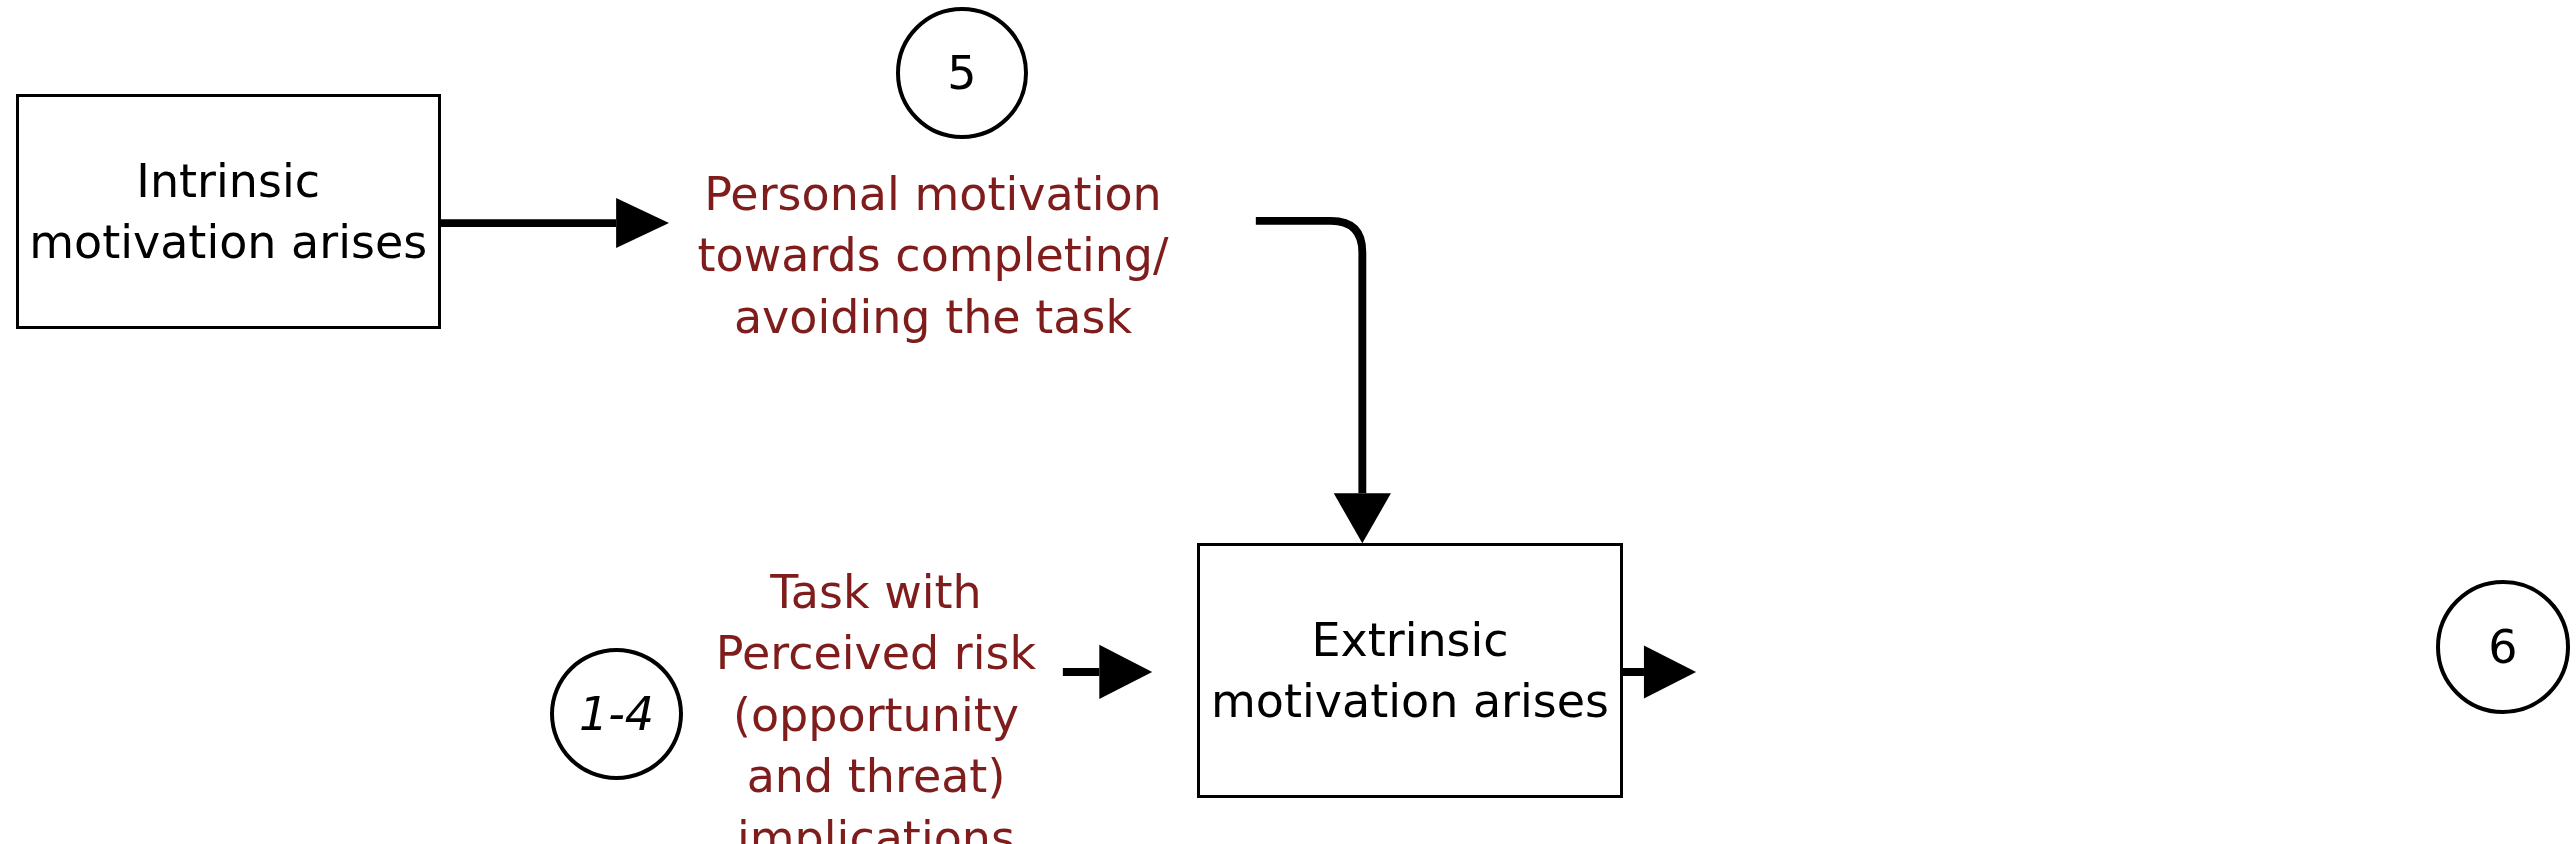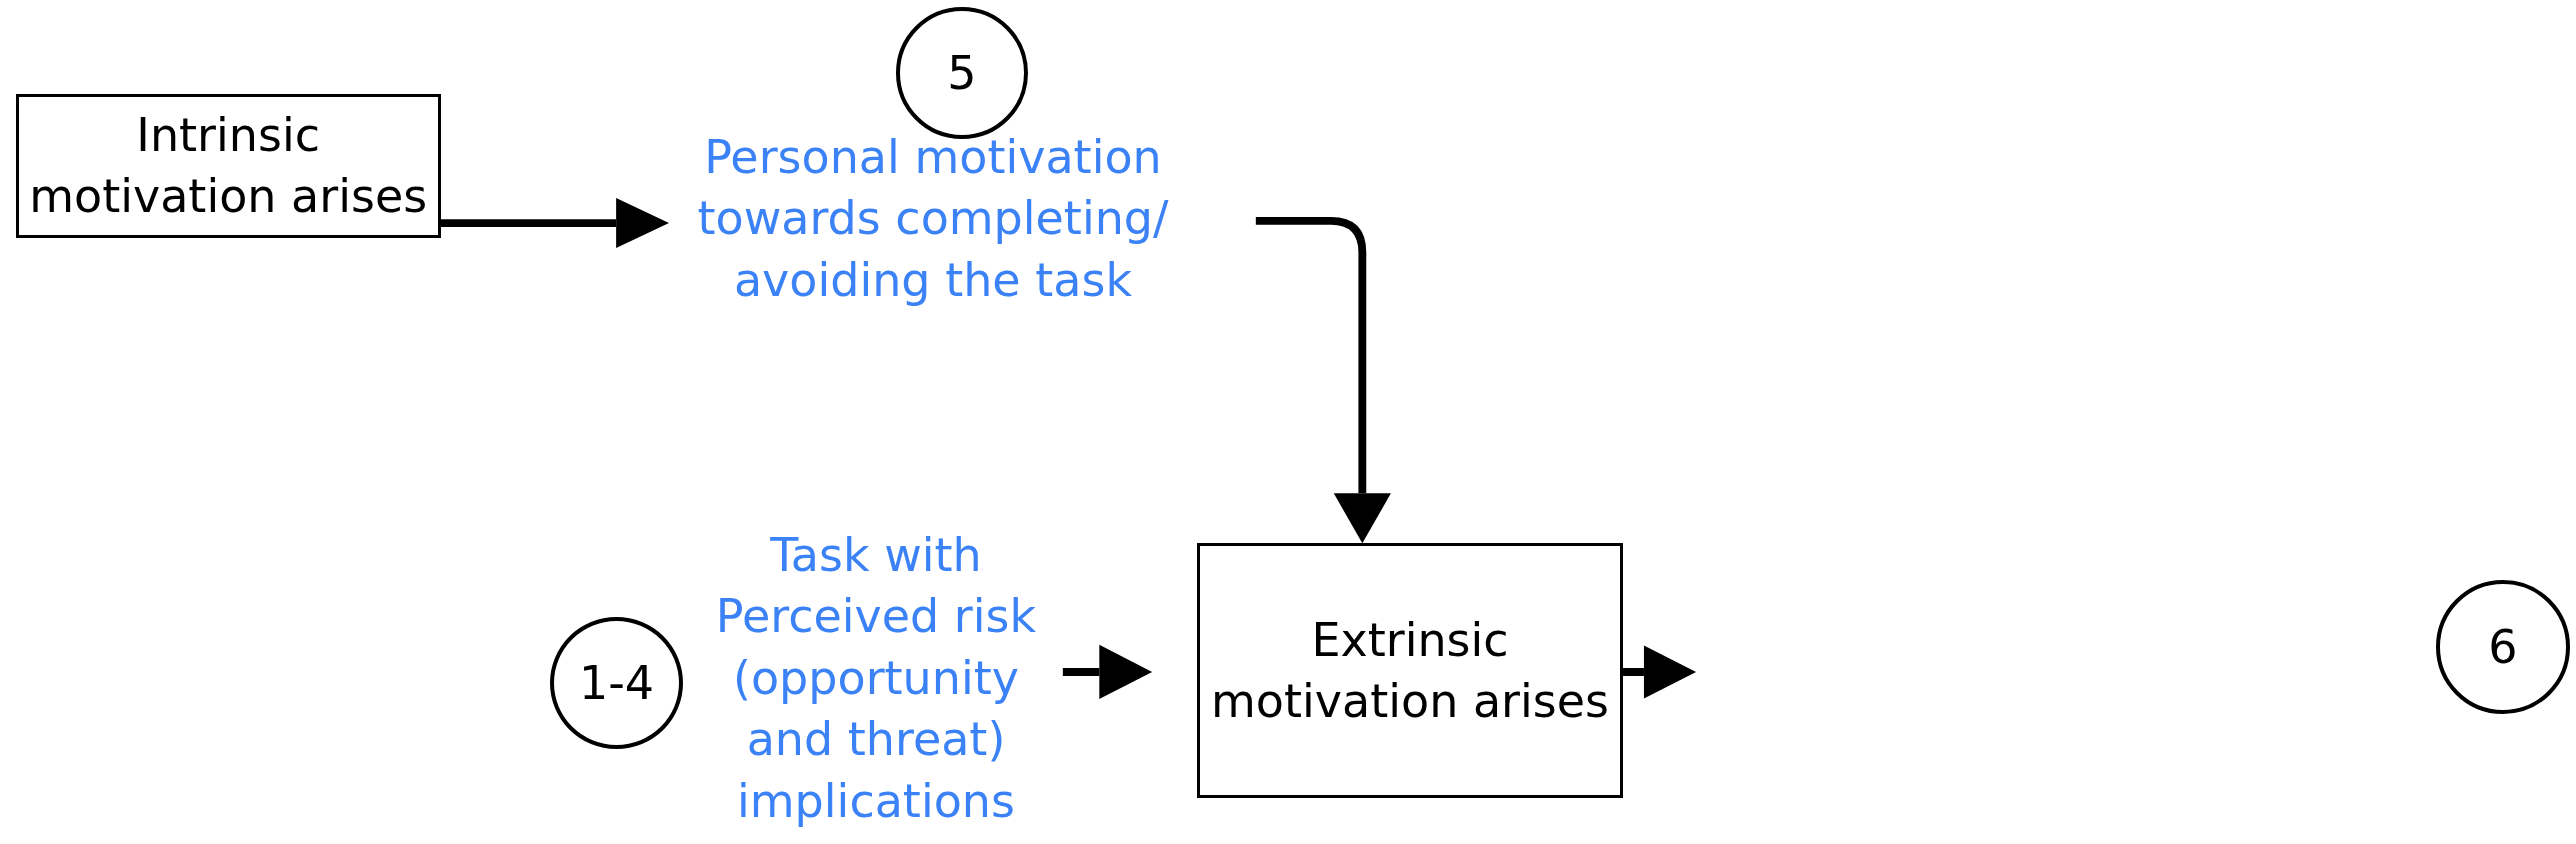--- a/index.html
+++ b/index.html
@@ -39,36 +39,37 @@
     font-size: 46px;
     line-height: 1.32;
     color: #000000;
     white-space: pre-line;
     padding: 0 7.1px;
   }
   #box-intrinsic {
     left: 15.7px;
     top: 94px;
     width: 425px;
-    height: 144px;
+    height: 235px;
   }
   #box-extrinsic {
     left: 1197px;
     top: 543px;
     width: 426px;
     height: 255px;
   }
   
   .text-block {
     position: absolute;
     text-align: center;
-    color: #3b82f6;
+    color: #7f1d1d;
     font-size: 46px;
     line-height: 1.335;
     white-space: pre-line;
+    margin-top: 37px;
   }
   #text-personal {
     left: 672px;
     top: 127px;
     width: 522px;
   }
   #text-task {
     left: 665px;
     top: 525px;
     width: 422px;
@@ -94,23 +95,24 @@
     line-height: 1;
   }
   #circle-5 {
     left: 896px;
     top: 7.1px;
     width: 132px;
     height: 132px;
   }
   #circle-1-4 {
     left: 550px;
-    top: 617px;
+    top: 648px;
     width: 133px;
     height: 132px;
+    font-style: italic;
   }
   #circle-6 {
     left: 2436px;
     top: 580px;
     width: 134px;
     height: 134px;
   }
 </style>
 </head>
 <body>

